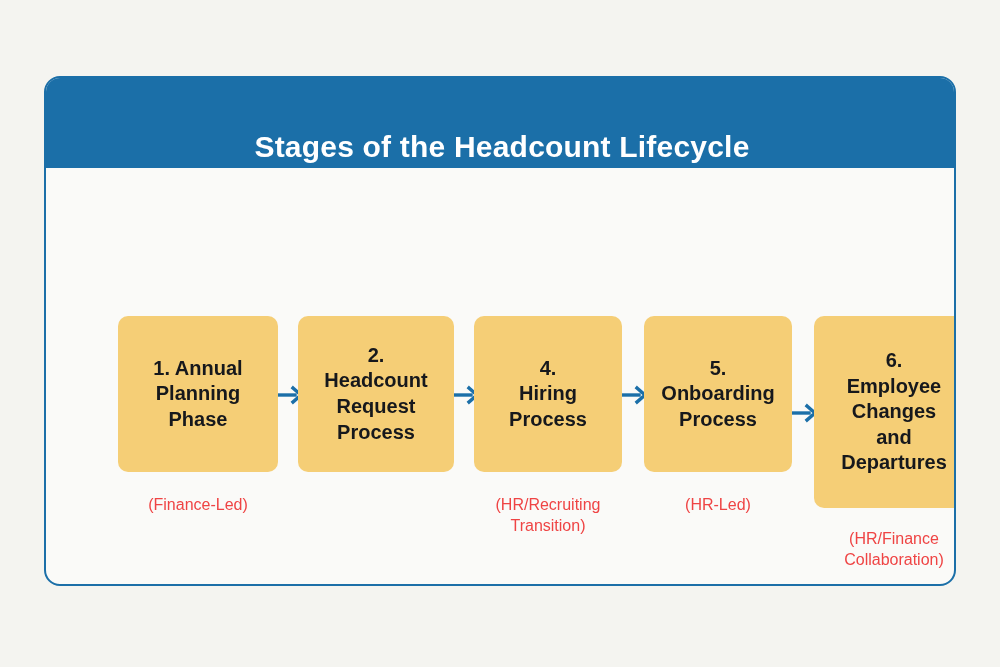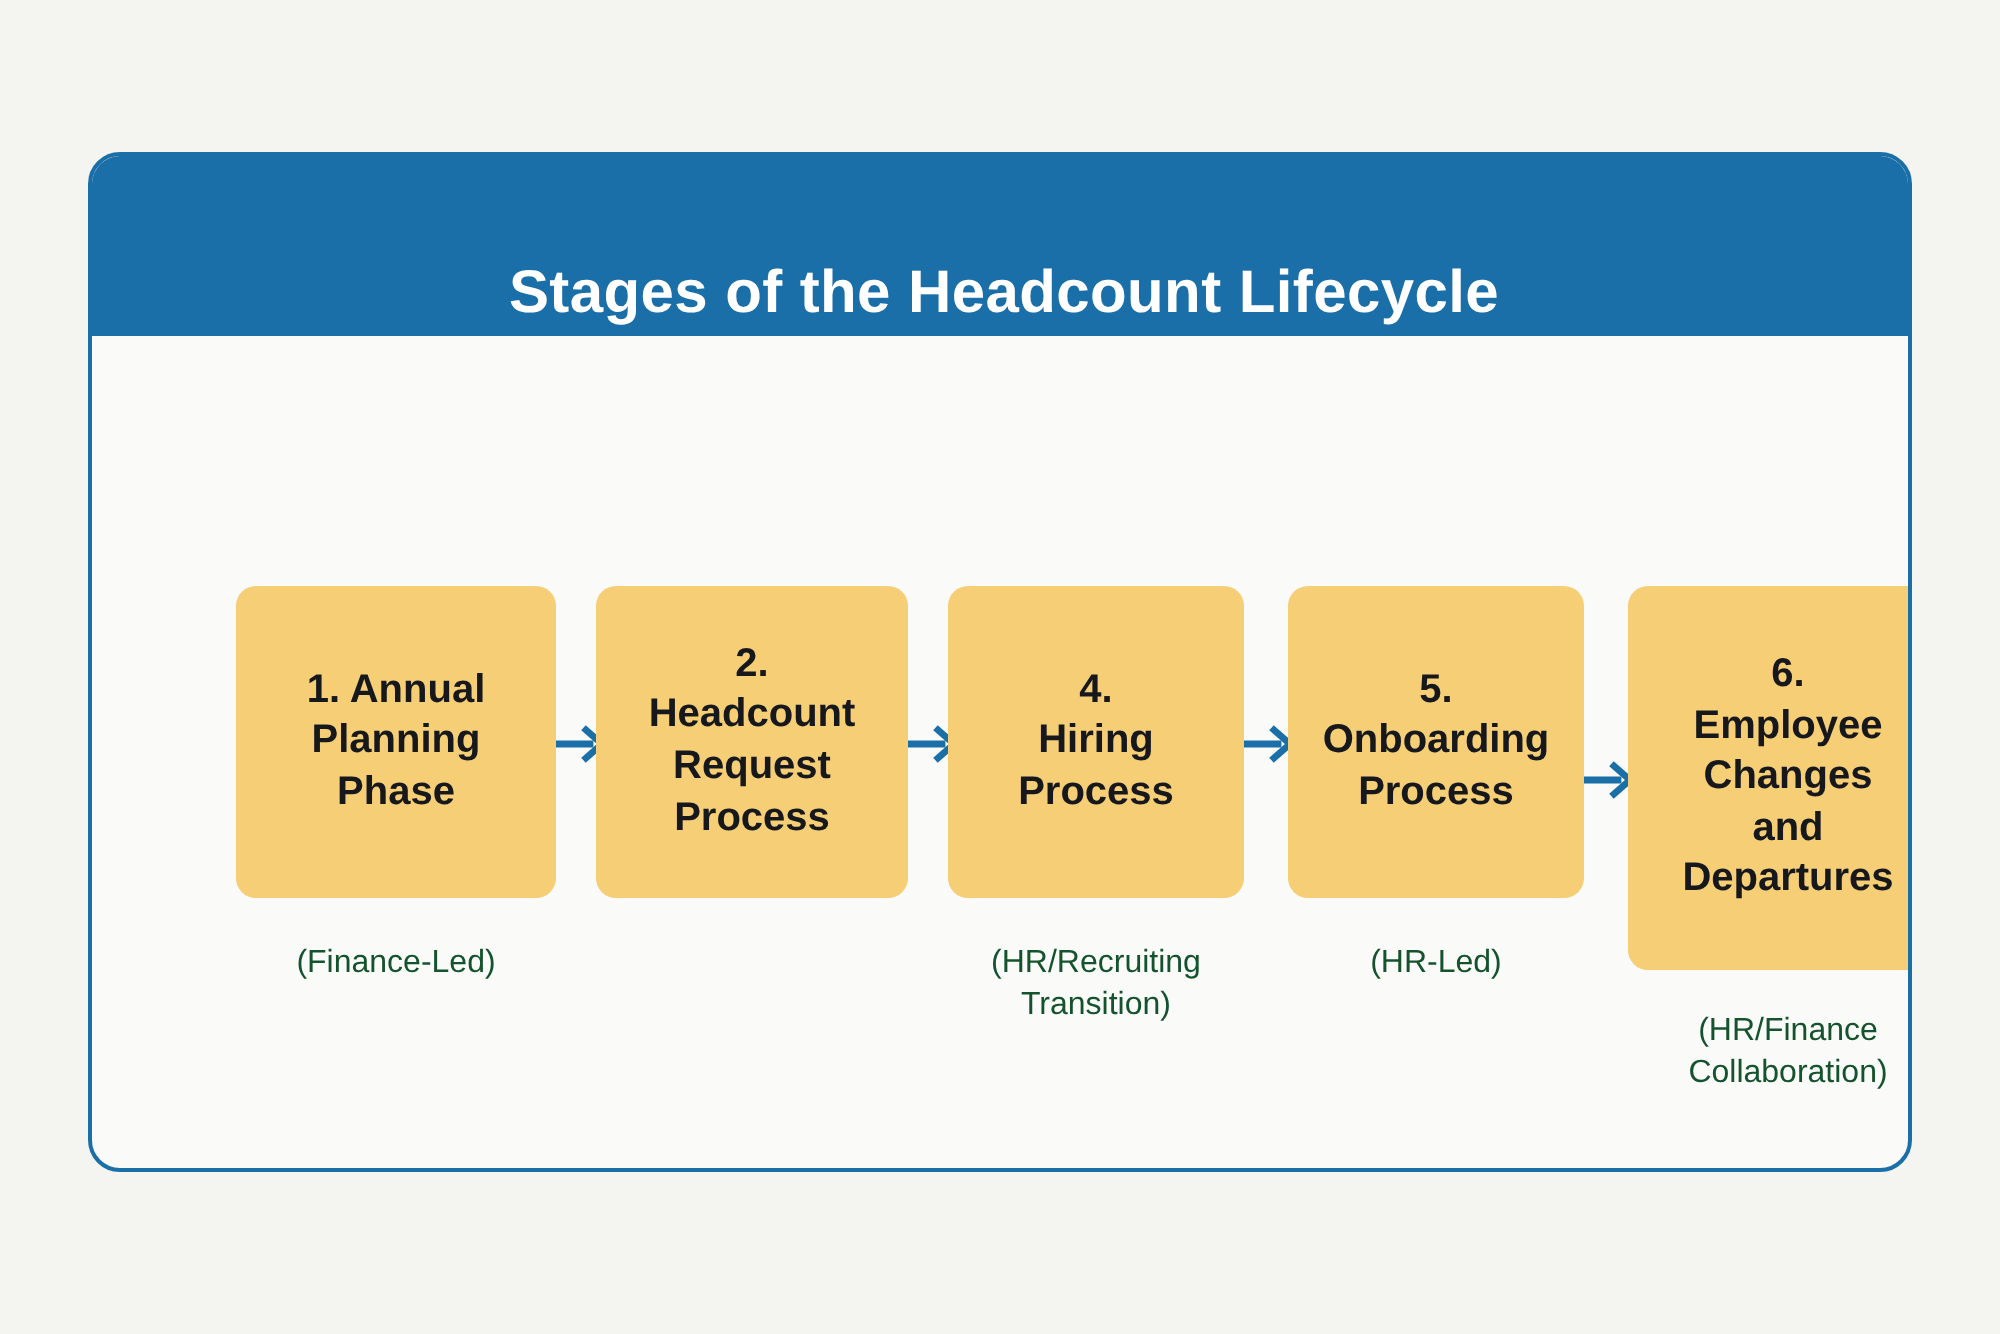--- a/index.html
+++ b/index.html
@@ -50,21 +50,21 @@
     letter-spacing: 0.2px;
     text-align: center;
     line-height: 1.1;
     margin-top: 48px;
   }
 
   
   #flow {
     position: absolute;
     left: 0;
-    top: 79px;
+    top: 102px;
     width: 908px;
     height: 486px;
   }
 
   .stage {
     position: absolute;
     display: flex;
     flex-direction: column;
     align-items: center;
   }
@@ -81,21 +81,21 @@
     font-weight: bold;
     line-height: 1.28;
     padding: 8px 6px;
   }
 
   .stage-caption {
     margin-top: 22px;
     text-align: center;
     font-size: 16px;
     line-height: 1.32;
-    color: #14532d;
+    color: #ef4444;
     white-space: pre-line;
   }
 
   
   #stage-1 { left: 72px;  top: 136px; width: 160px; }
   #stage-2 { left: 252px; top: 136px; width: 156px; }
   #stage-3 { left: 428px; top: 136px; width: 148px; }
   #stage-4 { left: 598px; top: 136px; width: 148px; }
   #stage-5 { left: 768px; top: 136px; width: 160px; }
 

